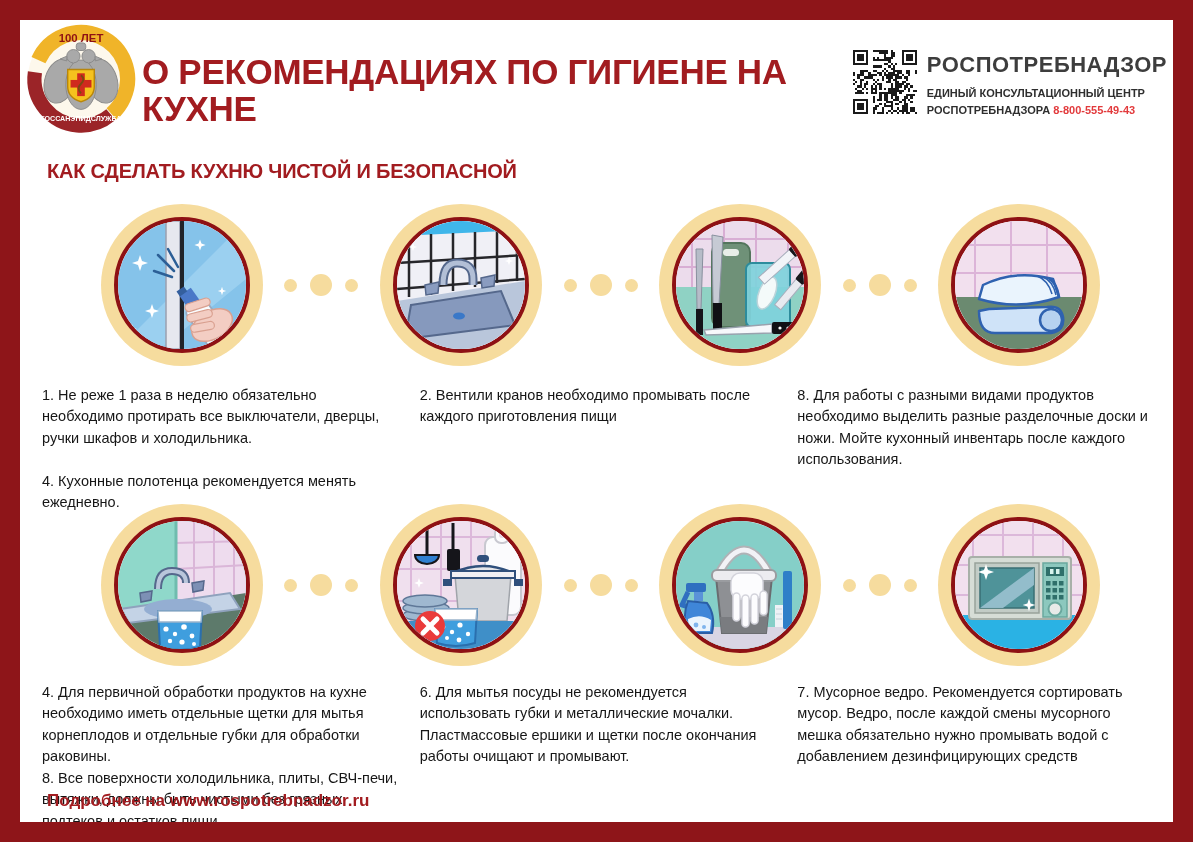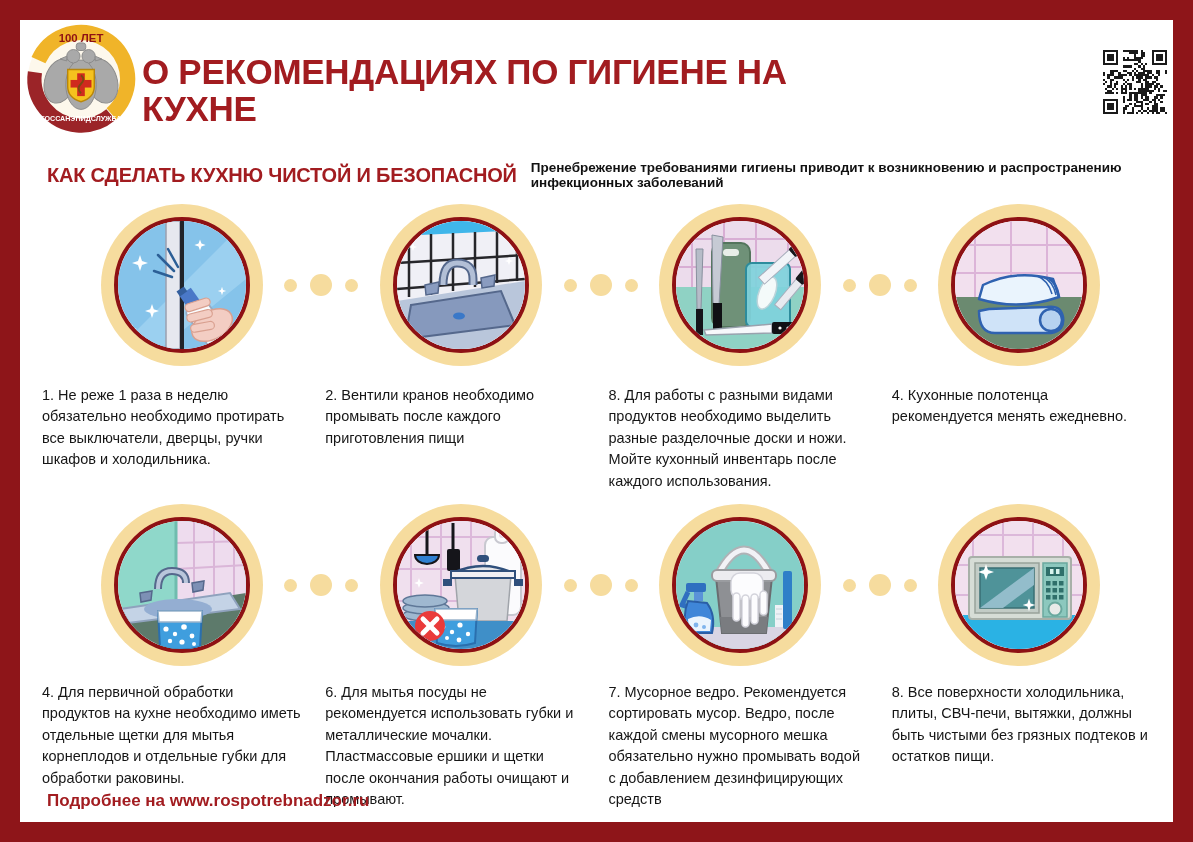--- a/index.html
+++ b/index.html
@@ -17,21 +17,21 @@
   .agency-phone{color:#e23a3c;white-space:nowrap;}
 
   
   .subtitle-row{position:absolute;left:27px;right:14px;top:140px;display:flex;align-items:center;gap:14px;}
   .subtitle-heading{color:#a21c20;font-size:20px;font-weight:800;white-space:nowrap;letter-spacing:-.2px;}
   .subtitle-note{flex:1;font-size:13.5px;color:#111;font-weight:600;}
 
   
   .circles-row{position:absolute;left:22px;right:14px;height:164px;display:grid;grid-template-columns:repeat(4,1fr);align-items:center;}
   .row1{top:183px}.row2{top:483px}
-  .texts-row{position:absolute;left:22px;right:14px;display:grid;grid-template-columns:repeat(4,1fr);column-gap:16px;}
+  .texts-row{position:absolute;left:22px;right:14px;display:grid;grid-template-columns:repeat(3,1fr);column-gap:16px;}
   .t-row1{top:365px}.t-row2{top:662px}
   .tip-text{font-size:14.5px;line-height:1.48;color:#161616;padding-right:6px;}
 
   .ring{width:162px;height:162px;border-radius:50%;background:#f6dc9e;display:flex;align-items:center;justify-content:center;margin:0 auto;}
   .disc{width:128px;height:128px;border-radius:50%;border:4px solid #8e1114;overflow:hidden;background:#fff;}
   .disc svg{display:block;}
 
   .dots{position:absolute;top:0;height:164px;display:flex;align-items:center;gap:13px;transform:translateX(-50%);}
   .d{background:#f6dc9e;border-radius:50%;}
   .d.s{width:13px;height:13px}.d.l{width:22px;height:22px}
@@ -367,25 +367,34 @@
             <rect x="13" y="28" width="1" height="1"></rect>
             <rect x="15" y="28" width="1" height="1"></rect>
             <rect x="17" y="28" width="1" height="1"></rect>
             <rect x="20" y="28" width="1" height="1"></rect>
             <rect x="22" y="28" width="1" height="1"></rect>
             <rect x="24" y="28" width="1" height="1"></rect>
             <rect x="25" y="28" width="1" height="1"></rect>
             <rect x="28" y="28" width="1" height="1"></rect>
           </g>
     </svg>
+    <div class="agency">
+      <div class="agency-name">РОСПОТРЕБНАДЗОР</div>
+      <div class="agency-lines">
+        <div>ЕДИНЫЙ КОНСУЛЬТАЦИОННЫЙ ЦЕНТР</div>
+        <div>
+          <span>РОСПОТРЕБНАДЗОРА</span>
+          <span class="agency-phone">8-800-555-49-43</span>
+        </div>
+      </div>
+    </div>
   </div>
 
   <div class="subtitle-row">
     <span class="subtitle-heading">КАК СДЕЛАТЬ КУХНЮ ЧИСТОЙ И БЕЗОПАСНОЙ</span>
-    <span class="subtitle-note">Пренебрежение требованиями гигиены приводит к возникновению и распространению инфекционных заболеваний</span>
   </div>
 
   <div class="circles-row row1">
 
     <div class="ring">
           <div class="disc">
       <svg width="128" height="128" viewBox="0 0 128 128">
         <rect width="128" height="128" fill="#85c3ea"></rect>
         <polygon points="0,128 128,0 128,58 42,128" fill="#a3d4f1" opacity=".75"></polygon>
         <rect x="48" y="0" width="14" height="128" fill="#e6e8ef" stroke="#9aa0b0" stroke-width="1.5"></rect>

